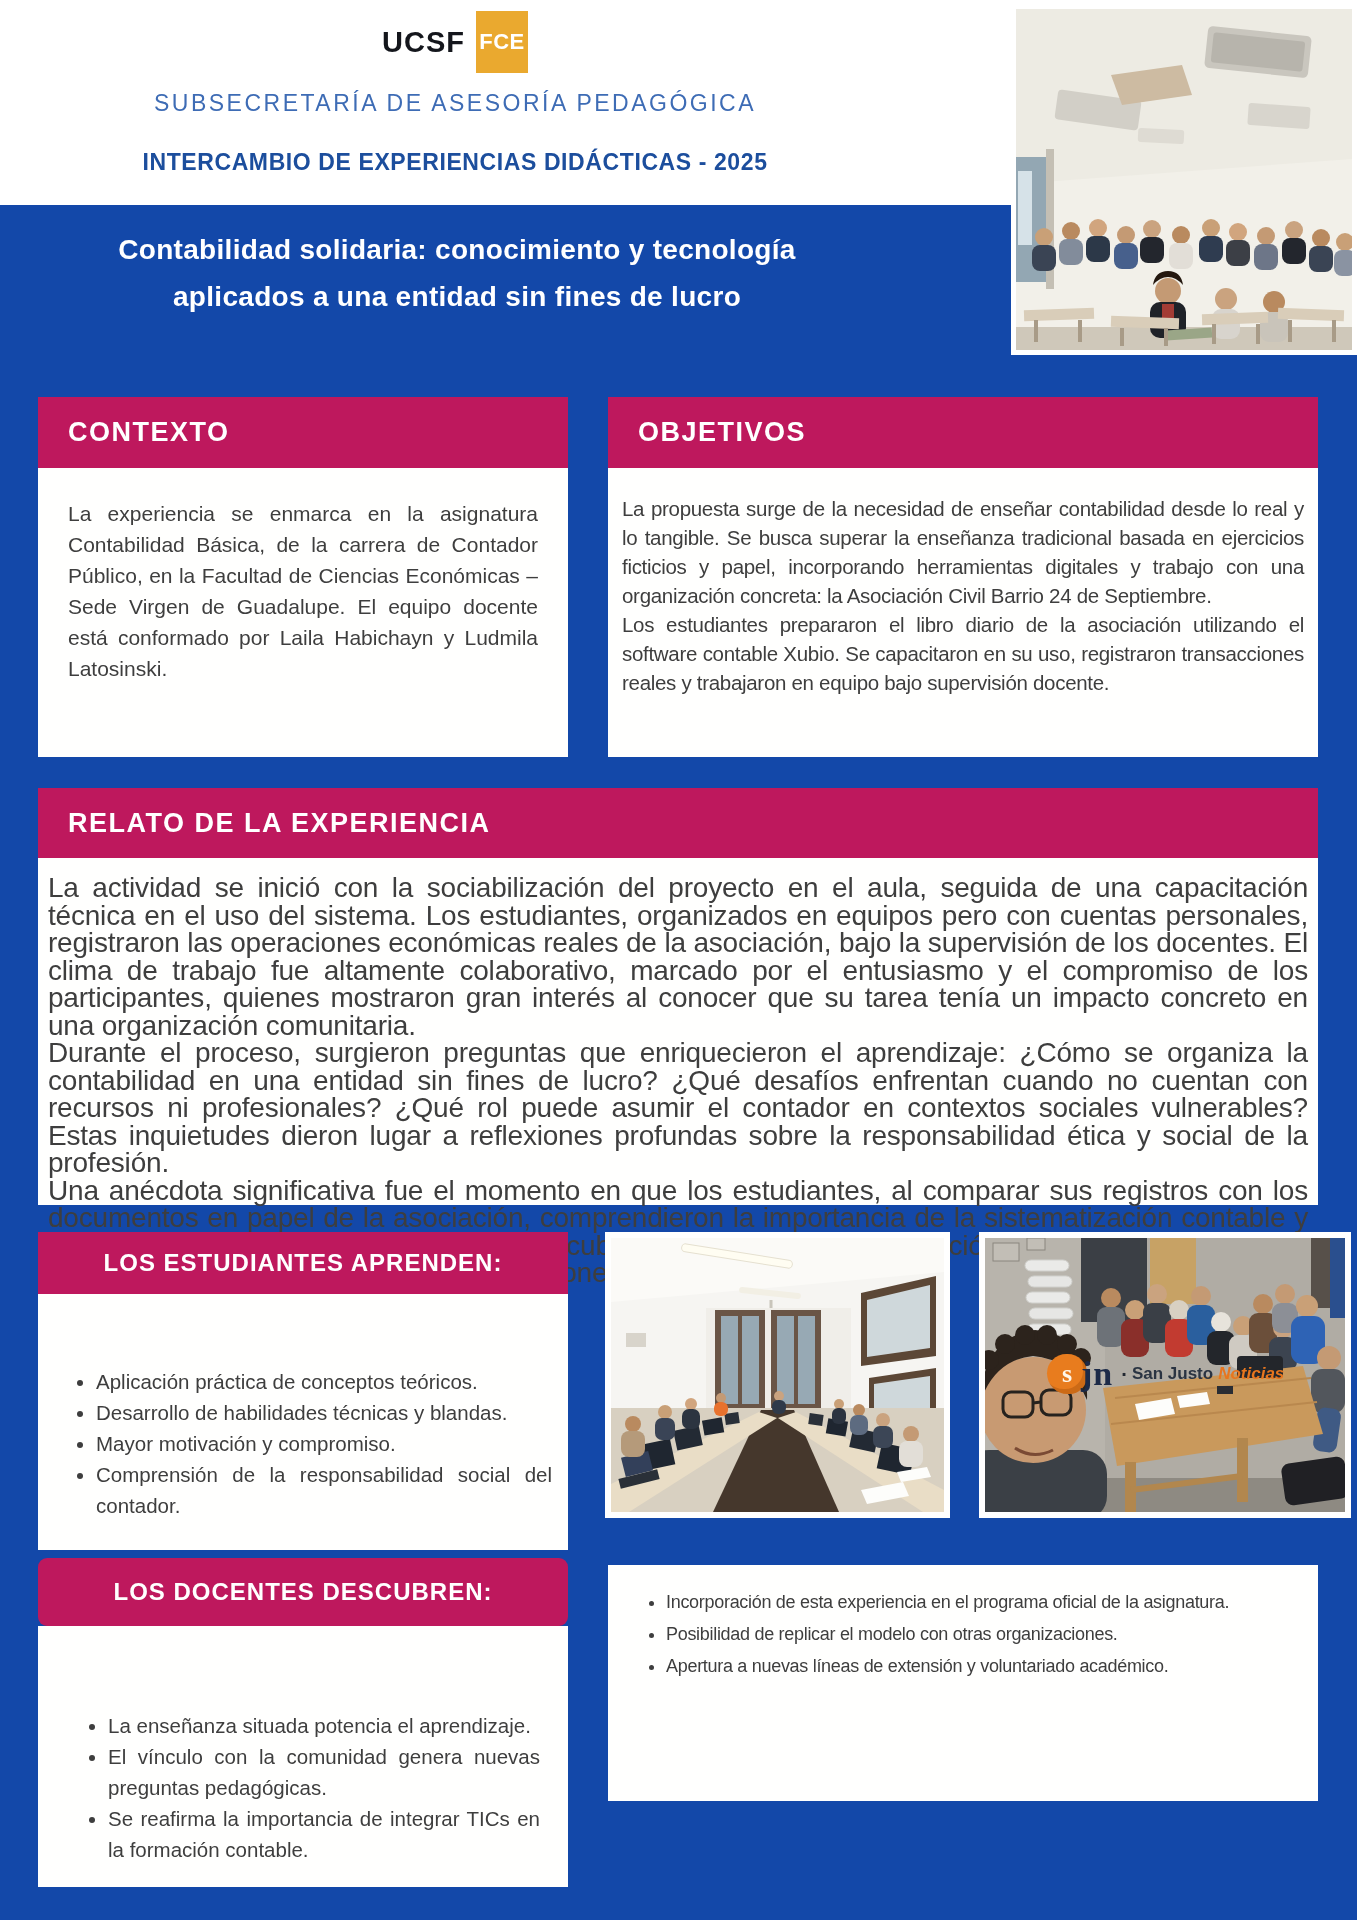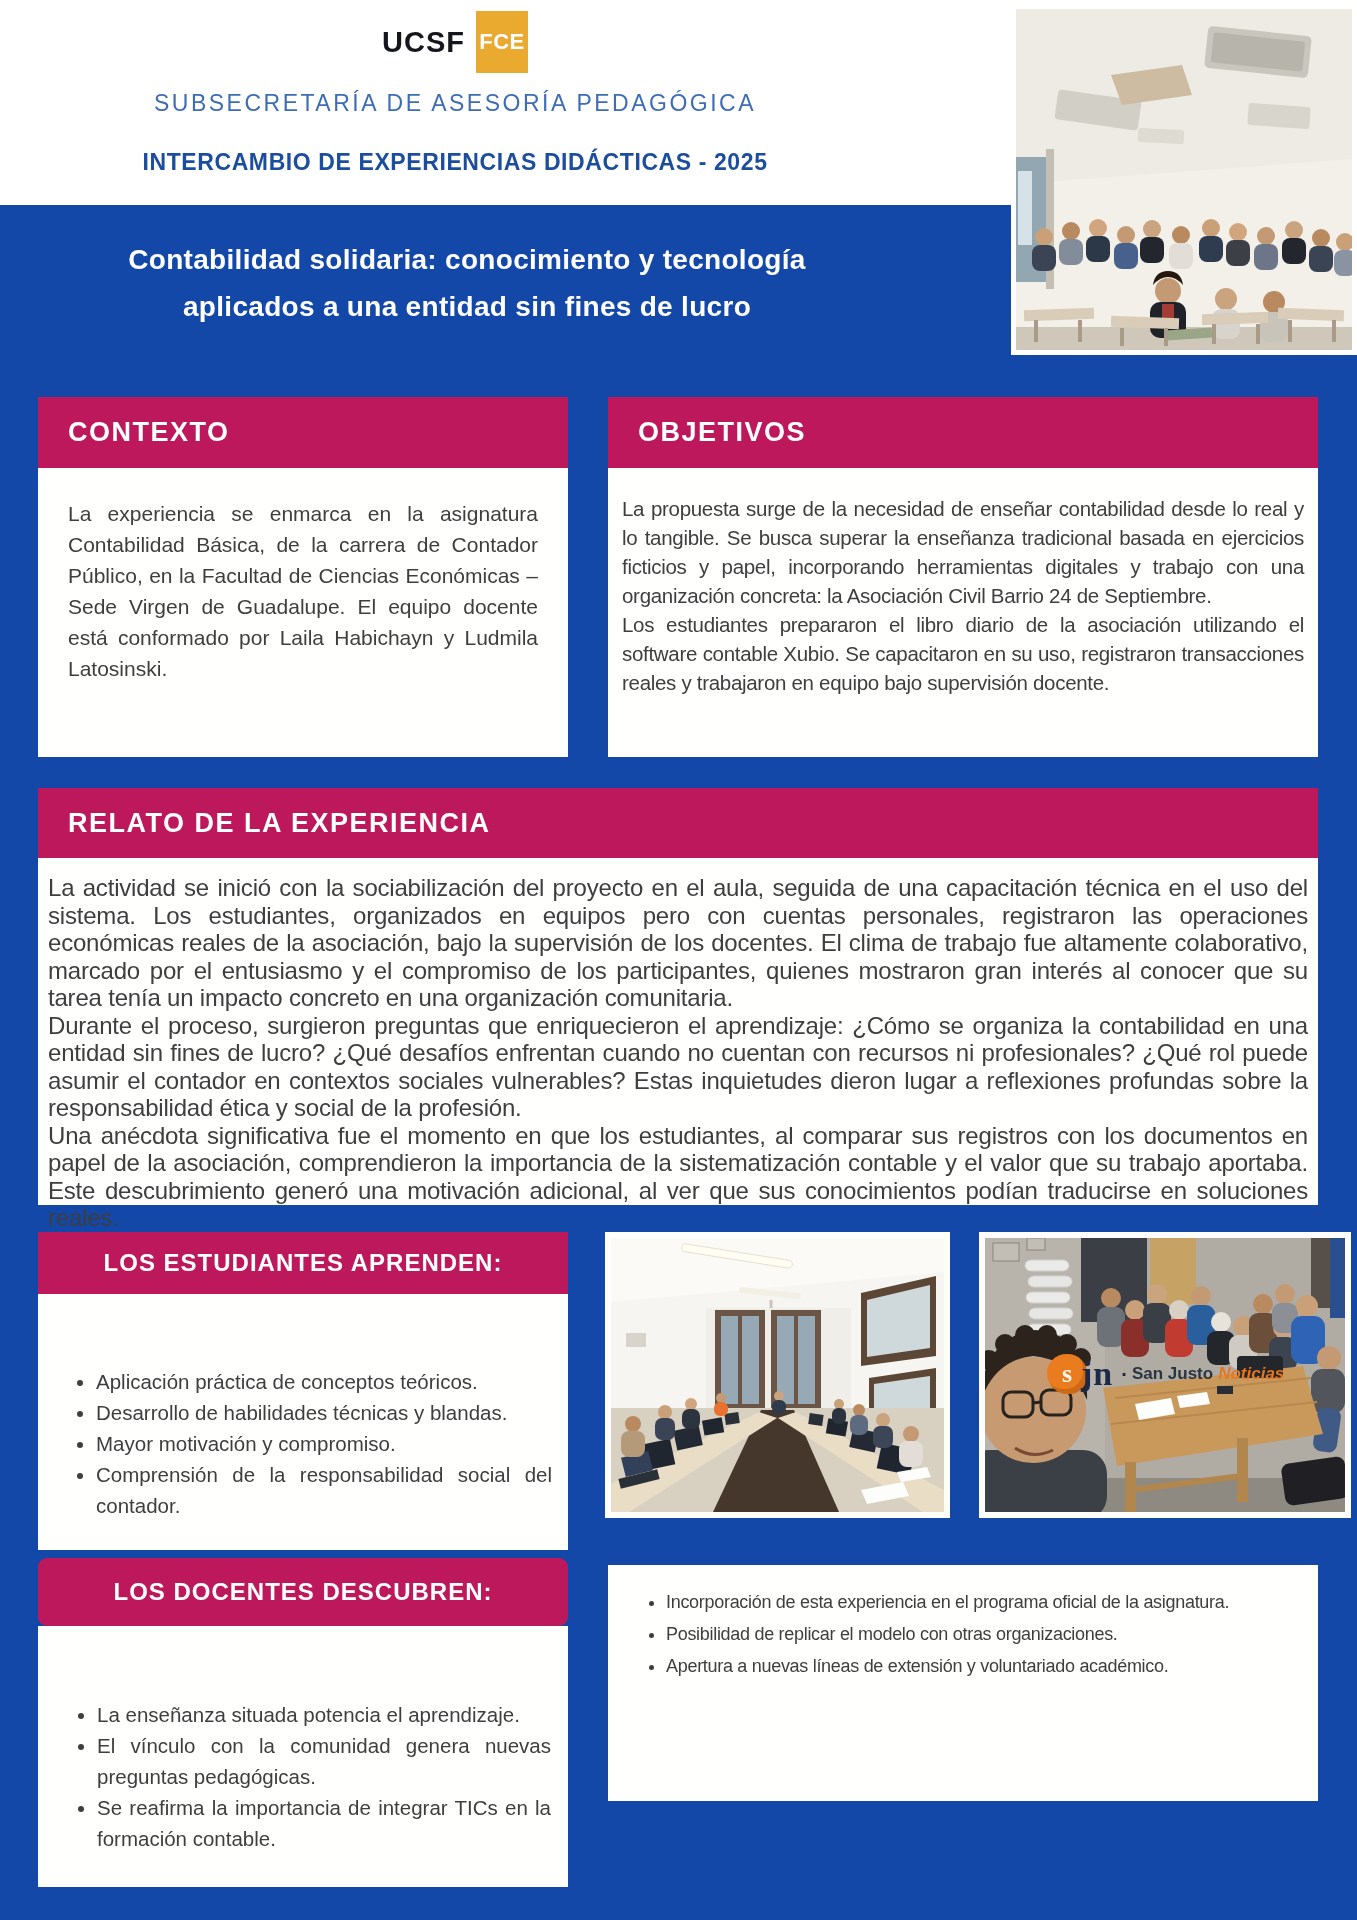--- a/index.html
+++ b/index.html
@@ -32,30 +32,30 @@
   .card.contexto{left:38px;top:397px;width:530px;}
   .card.contexto .bar{height:71px;}
   .card.contexto .body{height:289px;padding:30px 30px 0 30px;font-size:21px;line-height:31px;}
   
   .card.objetivos{left:608px;top:397px;width:710px;}
   .card.objetivos .bar{height:71px;}
   .card.objetivos .body{height:289px;padding:26px 14px 0 14px;font-size:20.5px;line-height:29px;letter-spacing:-0.3px;}
   
   .card.relato{left:38px;top:788px;width:1280px;}
   .card.relato .bar{height:70px;}
-  .card.relato .body{height:347px;padding:16px 10px 0 10px;font-size:24px;line-height:27.5px;letter-spacing:-0.2px;}
+  .card.relato .body{height:347px;padding:16px 10px 0 10px;font-size:28px;line-height:27.5px;letter-spacing:-0.2px;}
   
   .card ul{margin:0;text-align:justify;}
   .card.estudiantes{left:38px;top:1232px;width:530px;}
   .card.estudiantes .bar{height:62px;}
   .card.estudiantes .body{height:256px;padding:0;}
   .card.estudiantes ul{padding:72px 16px 0 58px;font-size:20.5px;line-height:31px;}
   .card.docentes{left:38px;top:1558px;width:530px;}
   .card.docentes .bar{height:68px;border-radius:9px;}
-  .card.docentes .body{height:261px;padding:1px;}
+  .card.docentes .body{height:261px;padding:12px;}
   .card.docentes ul{padding:72px 16px 0 58px;font-size:20.5px;line-height:31px;}
   .card.lineas{left:608px;top:1565px;width:710px;}
   .card.lineas .bar{height:84px;}
   .card.lineas .body{height:236px;padding:0;}
   .card.lineas ul{padding:21px 16px 0 58px;font-size:18px;line-height:32px;letter-spacing:-0.3px;}
   li{margin:0;}
   
   .photo{position:absolute;background:#ffffff;box-sizing:border-box;}
   .photo svg{display:block;width:100%;height:100%;}
   .photo.classroom{left:1011px;top:4px;width:346px;height:351px;padding:5px;}
@@ -150,21 +150,21 @@
             <rect x="148" y="319" width="4" height="18" fill="#a89b87"></rect>
           <rect x="196" y="315" width="4" height="20" fill="#a89b87"></rect>
             <rect x="240" y="315" width="4" height="20" fill="#a89b87"></rect>
           <rect x="272" y="311" width="4" height="22" fill="#a89b87"></rect>
             <rect x="316" y="311" width="4" height="22" fill="#a89b87"></rect>
         </g>
       </svg>
     </div>
   </figure>
 
-  <h1 class="poster-title" style="margin:12px;">Contabilidad solidaria: conocimiento y tecnología aplicados a una entidad sin fines de lucro</h1>
+  <h1 class="poster-title" style="margin:2px;">Contabilidad solidaria: conocimiento y tecnología aplicados a una entidad sin fines de lucro</h1>
 
   <section class="card contexto">
     <div class="bar left">CONTEXTO</div>
     <div class="body">
       <p>La experiencia se enmarca en la asignatura Contabilidad Básica, de la carrera de Contador Público, en la Facultad de Ciencias Económicas – Sede Virgen de Guadalupe. El equipo docente está conformado por Laila Habichayn y Ludmila Latosinski.</p>
     </div>
   </section>
 
   <section class="card objetivos">
     <div class="bar left">OBJETIVOS</div>

